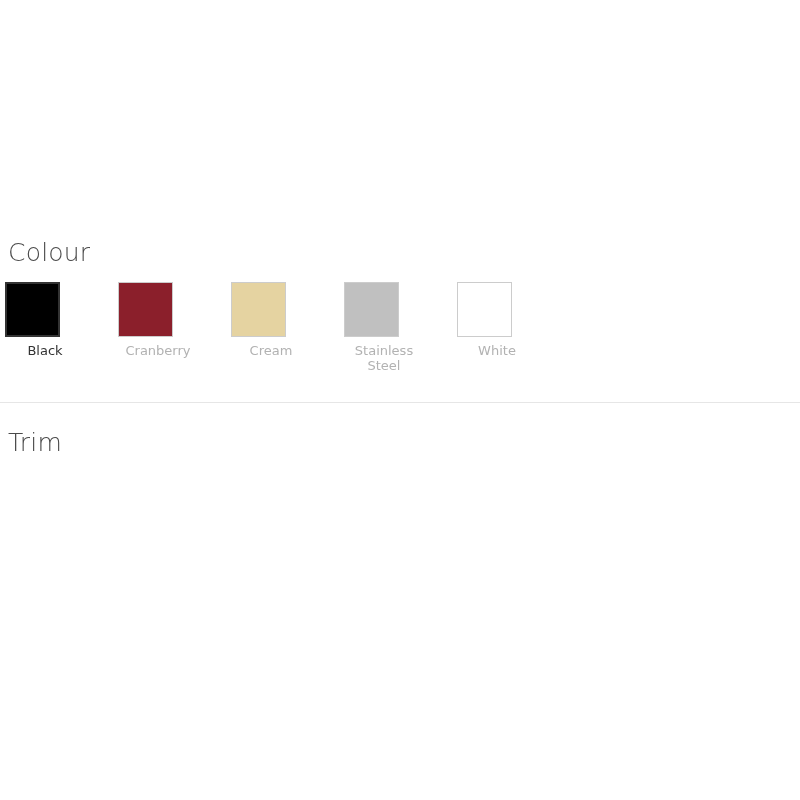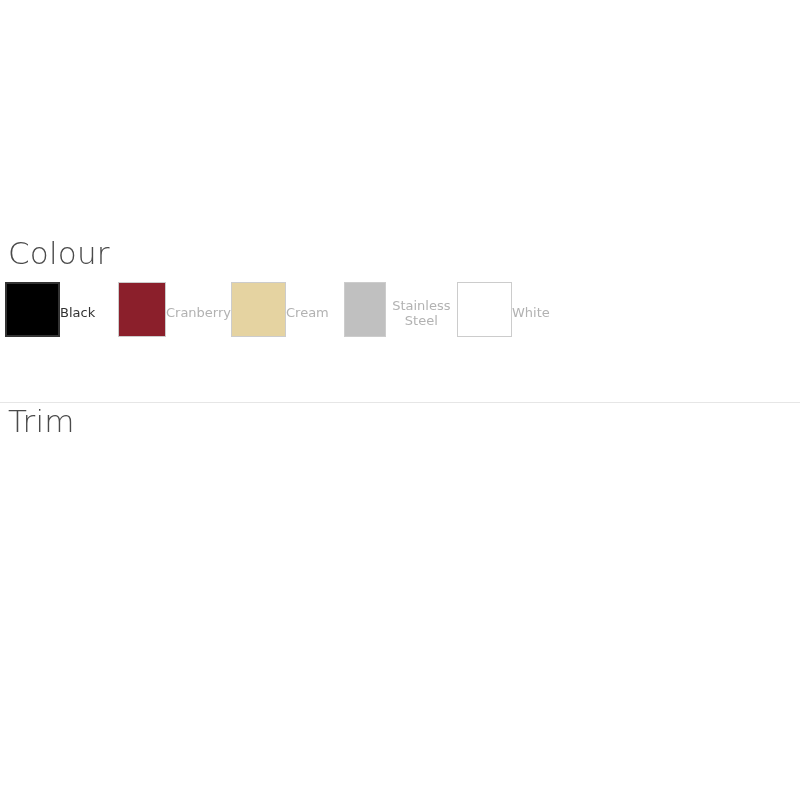--- a/index.html
+++ b/index.html
@@ -26,48 +26,47 @@
 
   
   .option-group {
     position: absolute;
     left: 0;
     width: 800px;
     box-sizing: border-box;
   }
 
   #group-colour { top: 238px; }
-  #group-trim   { top: 406px; }
+  #group-trim   { top: 428px; }
 
   .group-heading {
     margin: 0 0 14px 8px;
     font-family: "DejaVu Sans", "Liberation Sans", sans-serif;
-    font-size: 31px;
+    font-size: 25px;
     font-weight: 300;
     line-height: 30px;
     letter-spacing: 0.2px;
     color: #4a4a4a;
     white-space: nowrap;
   }
 
   
   .swatch-row {
     position: relative;
     display: flex;
     flex-wrap: nowrap;
     align-items: flex-start;
     padding-left: 5px;
   }
 
   .swatch-item {
     width: 113px;
     flex: 0 0 113px;
     display: flex;
-    flex-direction: row;
-    align-items: center;
+    flex-direction: column;
     cursor: pointer;
     user-select: none;
   }
 
   .swatch-chip {
     width: 53px;
     height: 53px;
     box-sizing: content-box;
     border: 1px solid #cccccc;
     background: #ffffff;

